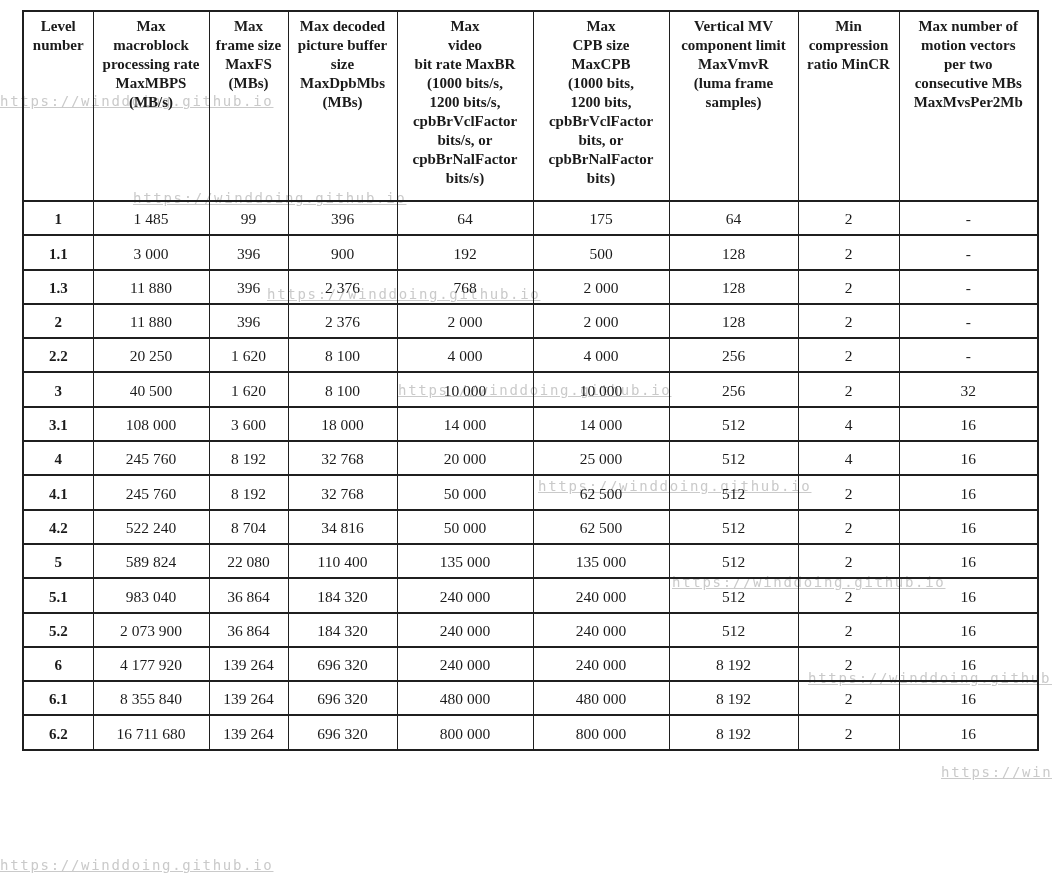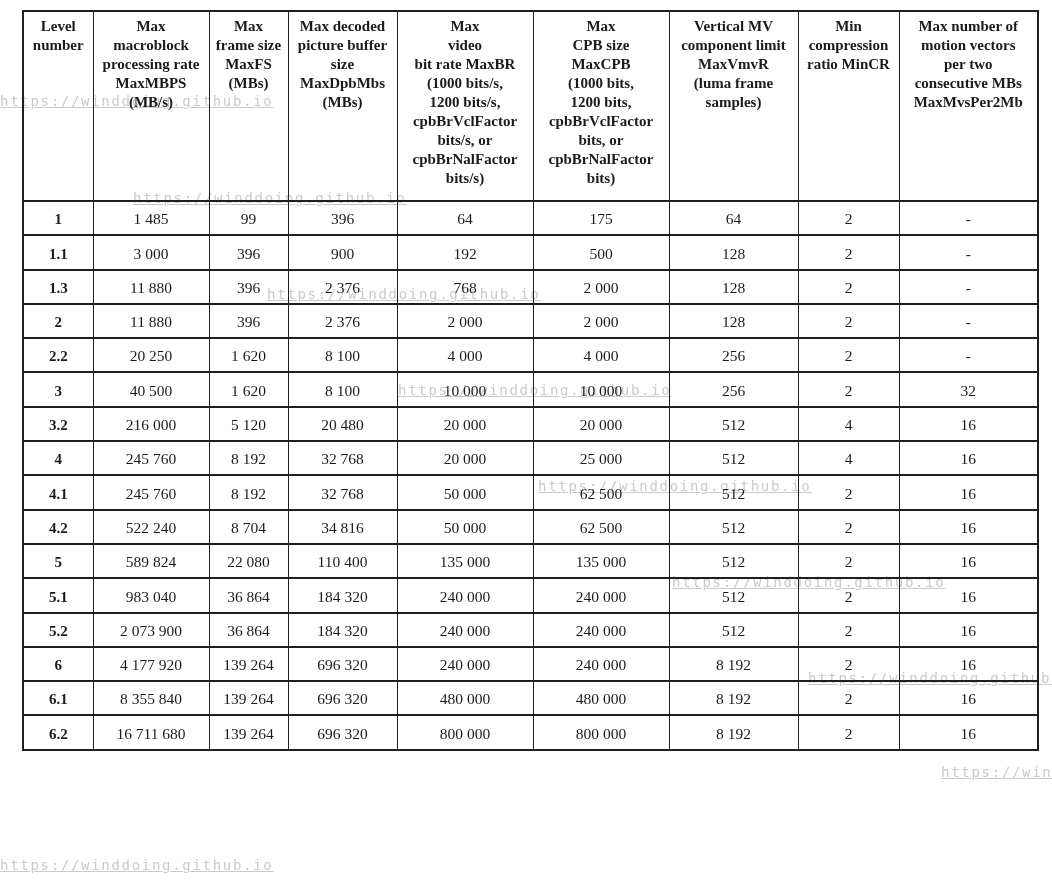--- a/index.html
+++ b/index.html
@@ -225,26 +225,26 @@
           <td>40 500</td>
           <td>1 620</td>
           <td>8 100</td>
           <td>10 000</td>
           <td>10 000</td>
           <td>256</td>
           <td>2</td>
           <td>32</td>
         </tr>
         <tr>
-          <th>3.2</th>
-          <td>216 000</td>
-          <td>5 120</td>
-          <td>20 480</td>
-          <td>20 000</td>
-          <td>20 000</td>
+          <th>3.1</th>
+          <td>108 000</td>
+          <td>3 600</td>
+          <td>18 000</td>
+          <td>14 000</td>
+          <td>14 000</td>
           <td>512</td>
           <td>4</td>
           <td>16</td>
         </tr>
         <tr>
           <th>4</th>
           <td>245 760</td>
           <td>8 192</td>
           <td>32 768</td>
           <td>20 000</td>

